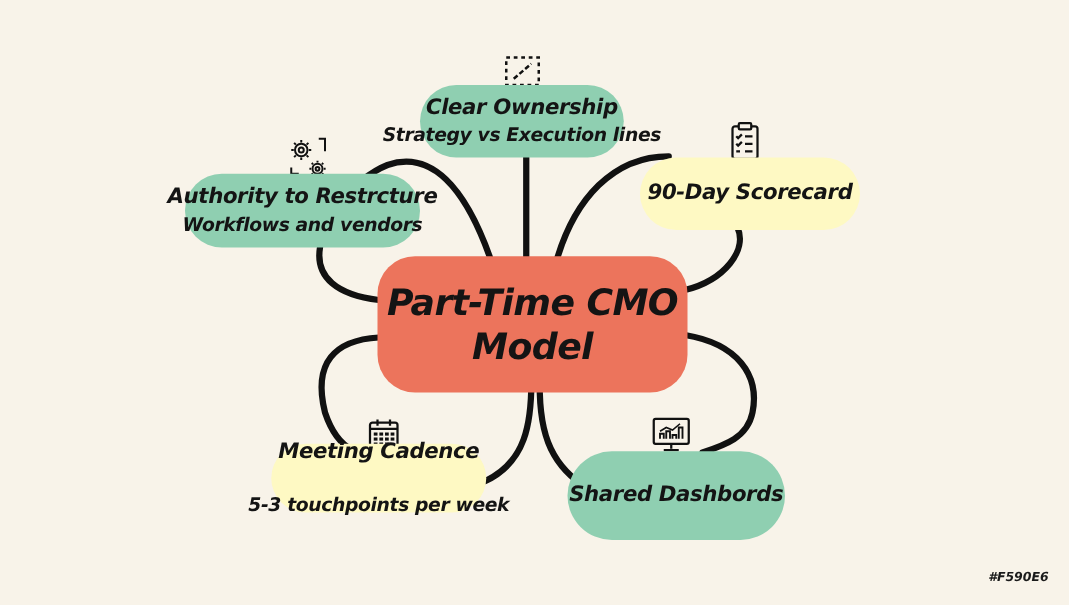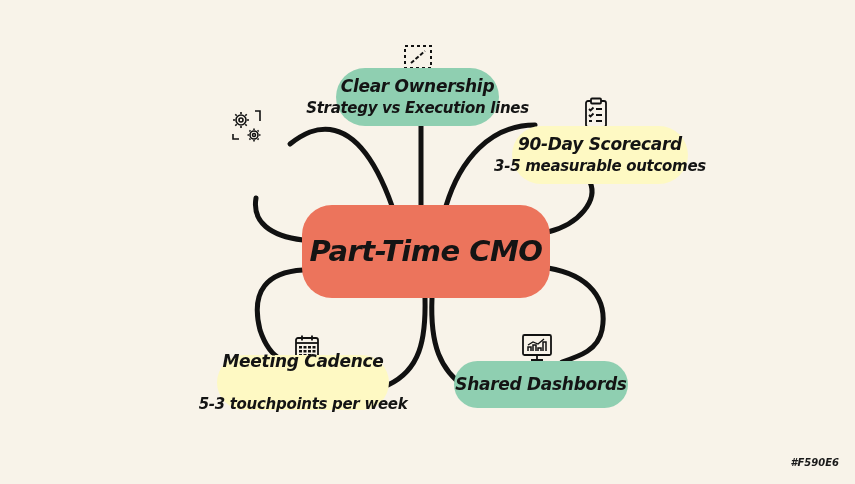--- a/index.html
+++ b/index.html
@@ -75,35 +75,39 @@
     <svg width="36" height="36" viewBox="0 0 36 36" fill="none" stroke="#111" stroke-width="1.6">
       <circle cx="12" cy="12" r="5"></circle>
       <circle cx="12" cy="12" r="2"></circle>
       <path d="M12 4 v2 M12 18 v2 M4 12 h2 M18 12 h2 M6.3 6.3 l1.4 1.4 M16.3 16.3 l1.4 1.4 M6.3 17.7 l1.4 -1.4 M16.3 7.7 l1.4 -1.4"></path>
       <circle cx="25" cy="27" r="4"></circle>
       <circle cx="25" cy="27" r="1.5"></circle>
       <path d="M25 20.5 v1.5 M25 32 v1.5 M18.5 27 h1.5 M30 27 h1.5 M20.4 22.4 l1 1 M28.6 30.6 l1 1 M20.4 31.6 l1 -1 M28.6 23.4 l1 -1"></path>
       <path d="M26 3 h5 v10 M4 26 v5 h6"></path>
     </svg>
   </div>
+  <div class="node green" style="left:148px; top:139px; width:188px; height:59px;">
+    <div class="title">Authority to Restrcture</div>
+    <div class="sub">Workflows and vendors</div>
+  </div>
 
   <div class="icon" style="left:584px; top:97px;">
     <svg width="24" height="32" viewBox="0 0 24 32" fill="none" stroke="#111" stroke-width="1.8">
       <rect x="2" y="4" width="20" height="26" rx="2"></rect>
       <rect x="7" y="1.5" width="10" height="5" rx="1" fill="#f8f3e9"></rect>
       <path d="M5 12 l1.5 1.5 l3 -3 M12 12 h6 M5 18 l1.5 1.5 l3 -3 M12 18 h6 M5 24 h3 M12 24 h6"></path>
     </svg>
   </div>
   <div class="node yellow" style="left:512px; top:126px; width:176px; height:58px;">
     <div class="title">90-Day Scorecard</div>
-    <div class="sub">3-5 measurable outcomes</div>
   </div>
 
-  <div class="node center" style="left:302px; top:205px; width:248px; height:93px;">
+  <div class="node center" style="left:302px; top:205px; width:248px; height:109px;">
     <div class="title">Part-Time CMO</div>
+    <div class="title">Model</div>
   </div>
 
   <div class="icon" style="left:294px; top:334px;">
     <svg width="26" height="26" viewBox="0 0 26 26" fill="none" stroke="#111" stroke-width="1.8">
       <rect x="2" y="4" width="22" height="20" rx="2"></rect>
       <line x1="2" y1="9" x2="24" y2="9"></line>
       <path d="M8 1.5 v5 M18 1.5 v5"></path>
       <g fill="#111" stroke="none">
         <rect x="5" y="12" width="3" height="2.5"></rect>
           <rect x="9.5" y="12" width="3" height="2.5"></rect>
@@ -125,18 +129,18 @@
   </div>
 
   <div class="icon" style="left:521px; top:333px;">
     <svg width="32" height="30" viewBox="0 0 32 30" fill="none" stroke="#111" stroke-width="1.8">
       <rect x="2" y="2" width="28" height="20" rx="1.5"></rect>
       <path d="M16 22 v4 M10 27 h12"></path>
       <path d="M7 18 v-4 h3 v4 M12 18 v-6 h3 v6 M17 18 v-3 h3 v3 M22 18 v-9 h3 v9" stroke-width="1.5"></path>
       <path d="M7 12 l5 -3 l5 2 l6 -5" stroke-width="1.3"></path>
     </svg>
   </div>
-  <div class="node green" style="left:454px; top:361px; width:174px; height:47px;">
+  <div class="node green" style="left:454px; top:361px; width:174px; height:71px;">
     <div class="title">Shared Dashbords</div>
   </div>
 
   <div class="hex">#F590E6</div>
 </div>
 
 </body></html>

